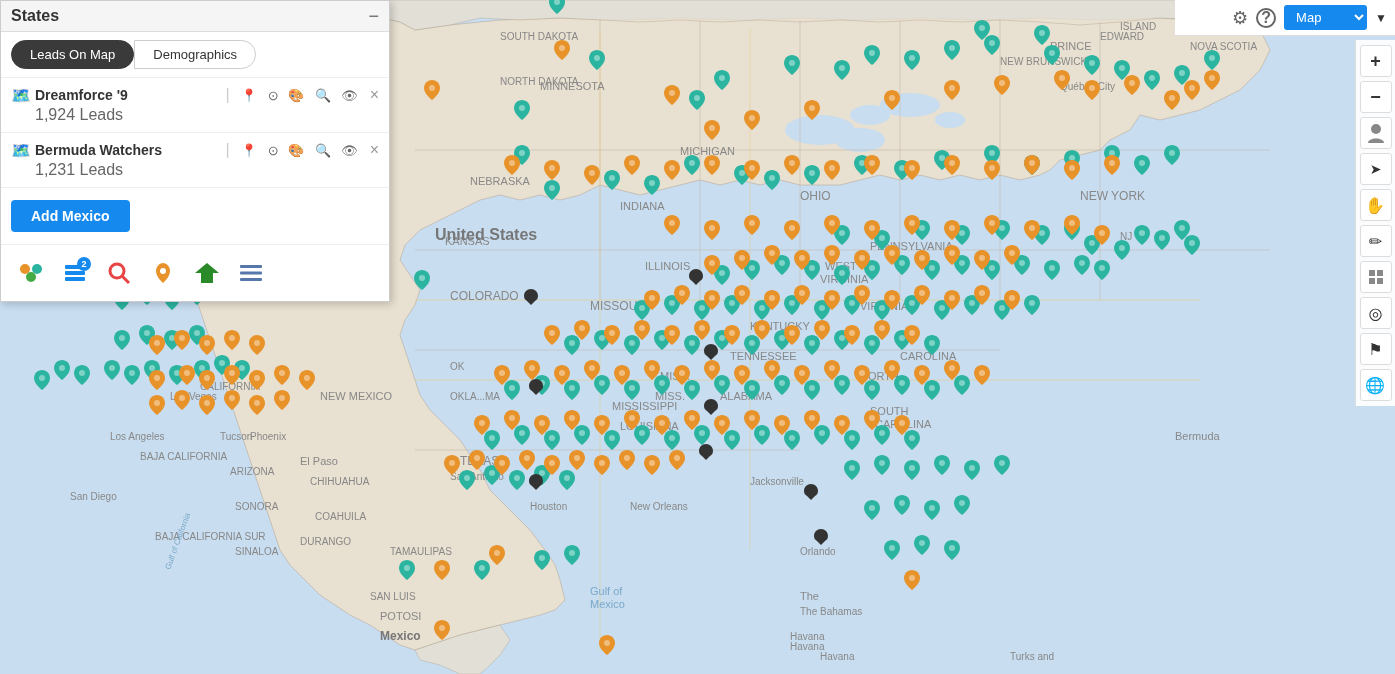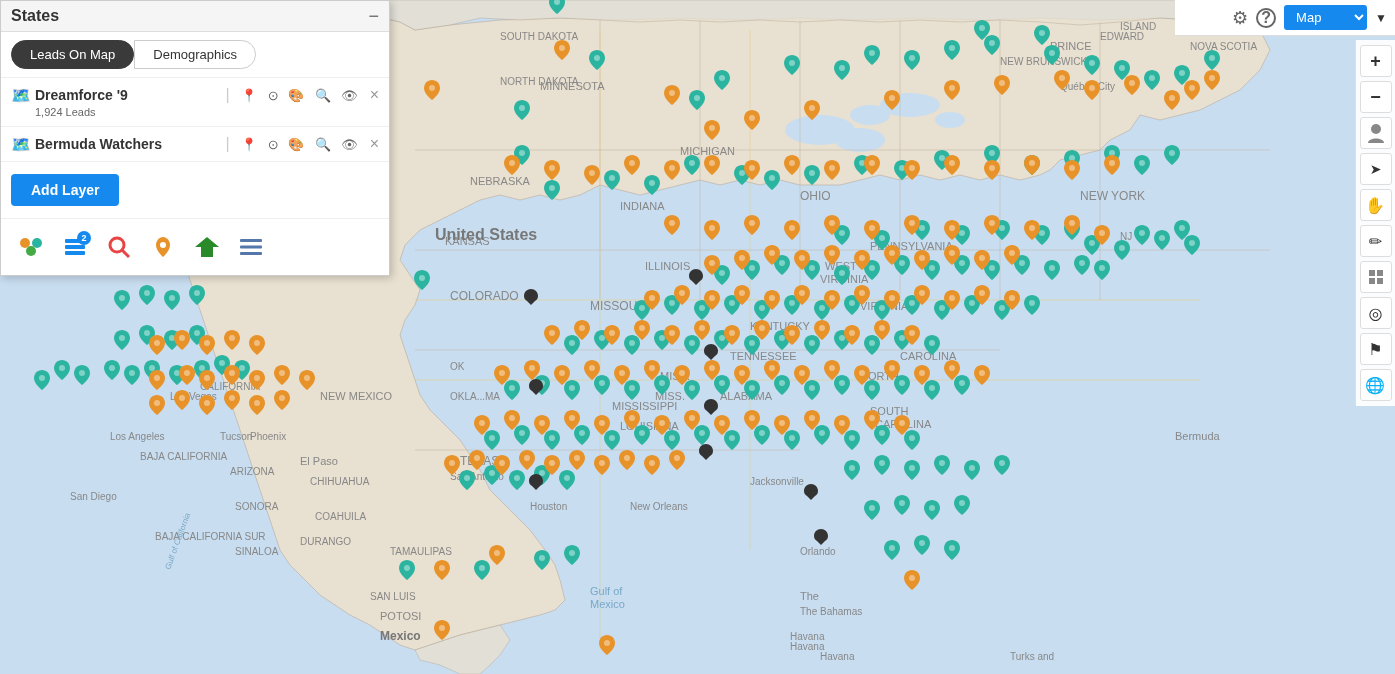--- a/index.html
+++ b/index.html
@@ -135,21 +135,21 @@
     .layer-close-btn {
       color: #999;
       font-size: 16px;
       background: none;
       border: none;
       cursor: pointer;
       margin-left: 4px;
     }
 
     .layer-leads {
-      font-size: 11px;
+      font-size: 16px;
       color: #666;
       margin-top: 2px;
       padding-left: 24px;
     }
 
     .divider-line {
       color: #ccc;
       margin: 0 4px;
     }
 
@@ -2335,25 +2335,26 @@
         <span class="divider-line">|</span>
         <div class="layer-controls">
           <button class="layer-control-btn" title="Pin">📍</button>
           <button class="layer-control-btn" title="Target">⊙</button>
           <button class="layer-control-btn" title="Color">🎨</button>
           <button class="layer-control-btn" title="Search">🔍</button>
           <button class="layer-control-btn" title="Visibility">👁</button>
         </div>
         <button class="layer-close-btn">×</button>
       </div>
+      <div class="layer-leads">1,231 Leads</div>
     </div>
   </div>
 
   <div id="add-layer-row">
-    <button id="add-layer-btn">Add Layer</button>
+    <button id="add-layer-btn">Add Mexico</button>
   </div>
 
   <div id="bottom-toolbar">
     <div class="toolbar-btn">
       <svg width="28" height="28" viewBox="0 0 28 28">
         <circle cx="8" cy="10" r="5" fill="#e8922a"></circle>
         <circle cx="20" cy="10" r="5" fill="#2bb5a0"></circle>
         <circle cx="14" cy="18" r="5" fill="#4a4"></circle>
       </svg>
     </div>

